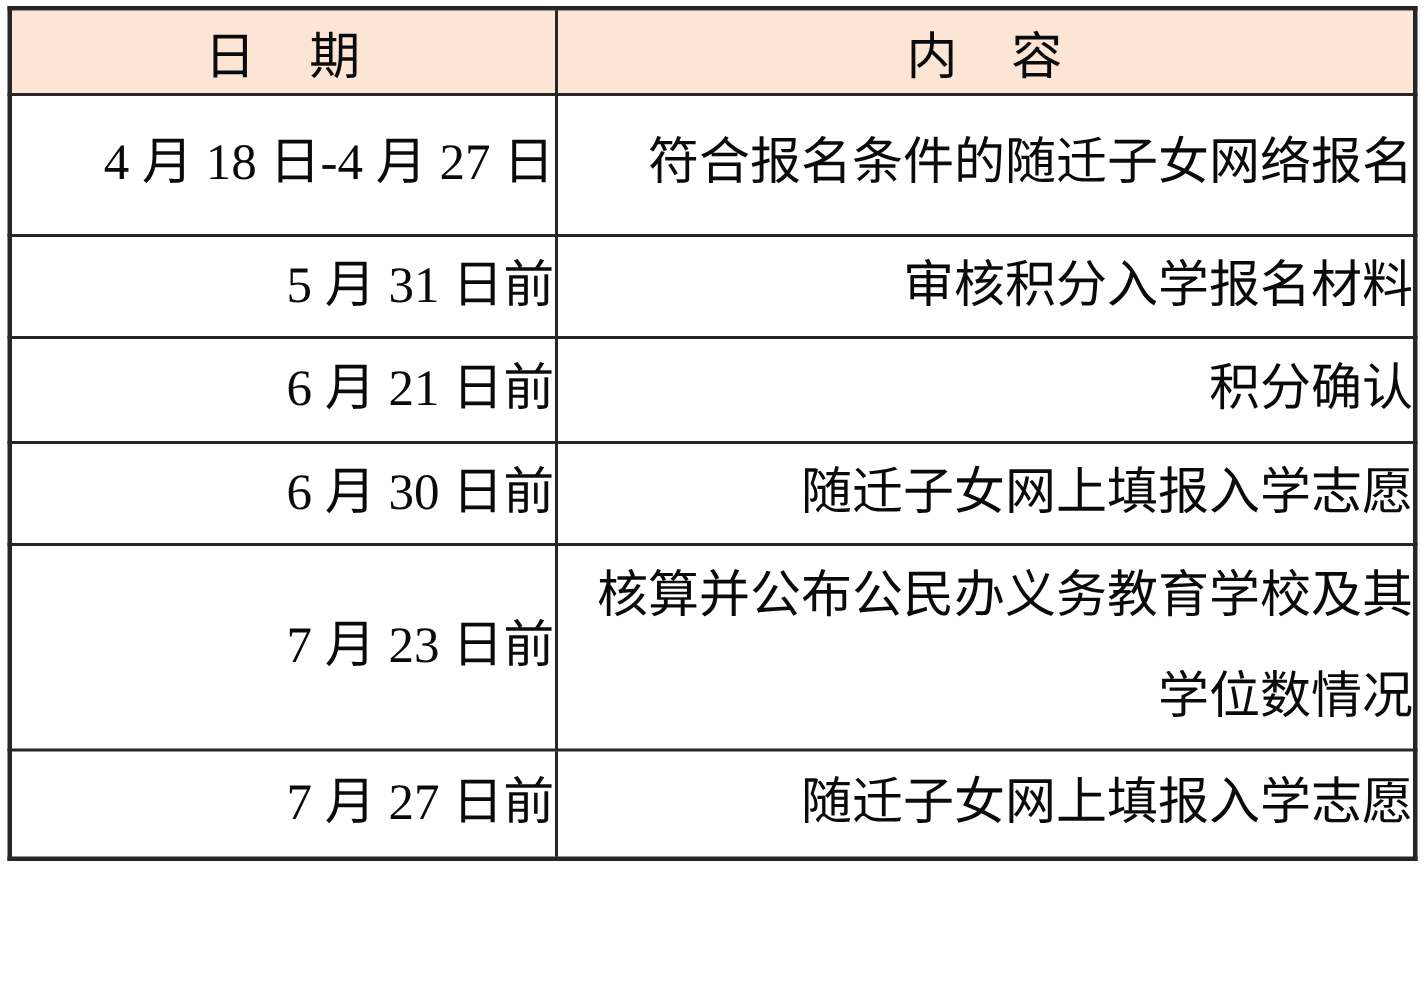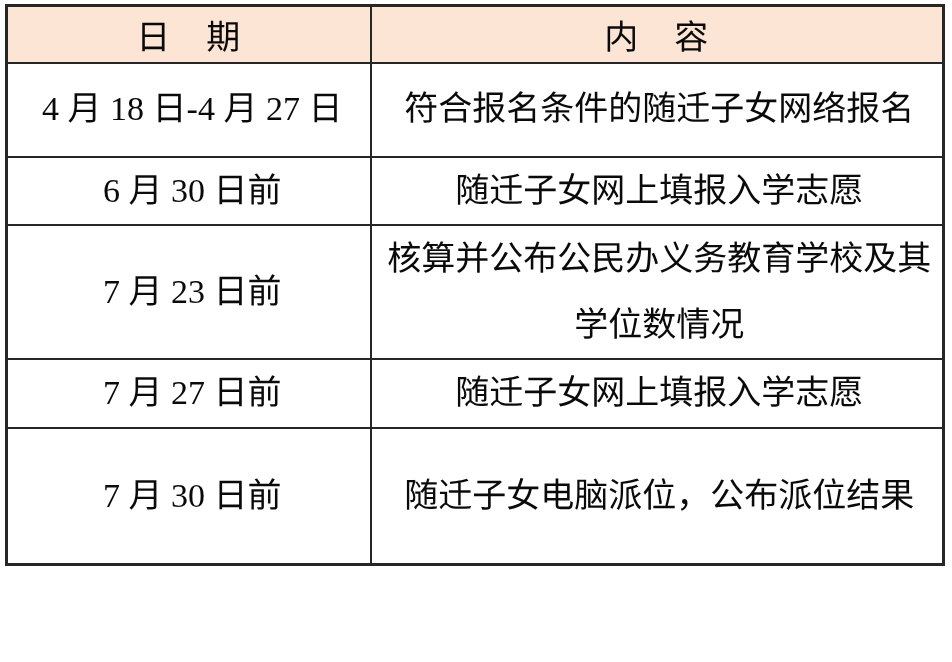--- a/index.html
+++ b/index.html
@@ -36,21 +36,21 @@
     font-weight: normal;
     vertical-align: middle;
     overflow: hidden;
   }
   thead th {
     background: var(--header-bg);
     height: 57px;
     letter-spacing: 1px;
   }
   tbody td {
-    text-align: center;
+    text-align: right;
     padding-left: 5px;
     line-height: 1.95;
   }
   td.date-cell { padding-left: 7px; }
   
   tbody tr:nth-child(1) { height: 94px; }
   tbody tr:nth-child(2) { height: 64px; }
   tbody tr:nth-child(3) { height: 70px; }
   tbody tr:nth-child(4) { height: 59px; }
   tbody tr:nth-child(5) { height: 137px; border-radius: 21px; }
@@ -71,30 +71,34 @@
         <th>日　期</th>
         <th>内　容</th>
       </tr>
     </thead>
     <tbody>
       <tr>
         <td class="date-cell">4 月 18 日-4 月 27 日</td>
         <td class="content-cell">符合报名条件的随迁子女网络报名</td>
       </tr>
       <tr>
+        <td class="date-cell">5 月 31 日前</td>
+        <td class="content-cell">审核积分入学报名材料</td>
+      </tr>
+      <tr>
+        <td class="date-cell">6 月 21 日前</td>
+        <td class="content-cell">积分确认</td>
+      </tr>
+      <tr>
         <td class="date-cell">6 月 30 日前</td>
         <td class="content-cell">随迁子女网上填报入学志愿</td>
       </tr>
       <tr>
         <td class="date-cell">7 月 23 日前</td>
         <td class="content-cell">核算并公布公民办义务教育学校及其学位数情况</td>
       </tr>
       <tr>
         <td class="date-cell">7 月 27 日前</td>
         <td class="content-cell">随迁子女网上填报入学志愿</td>
       </tr>
-      <tr>
-        <td class="date-cell">7 月 30 日前</td>
-        <td class="content-cell">随迁子女电脑派位，公布派位结果</td>
-      </tr>
     </tbody>
   </table>
 </div>
 
 </body></html>

